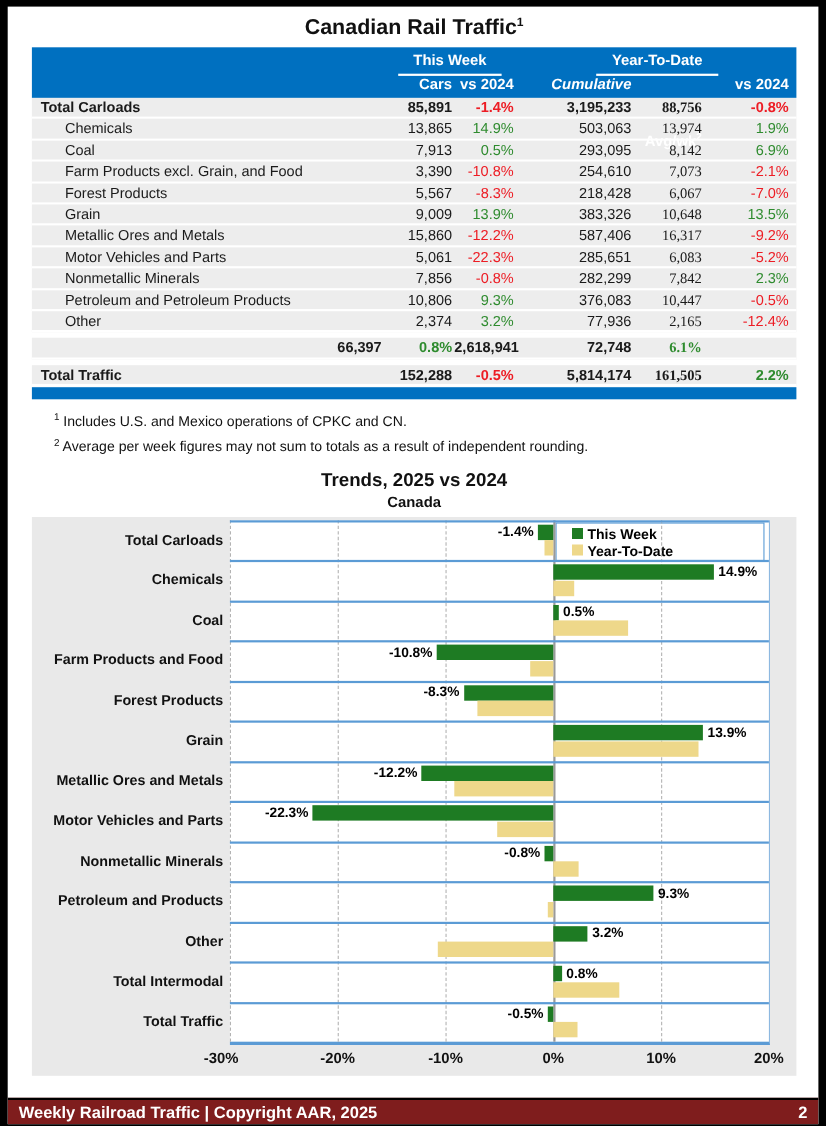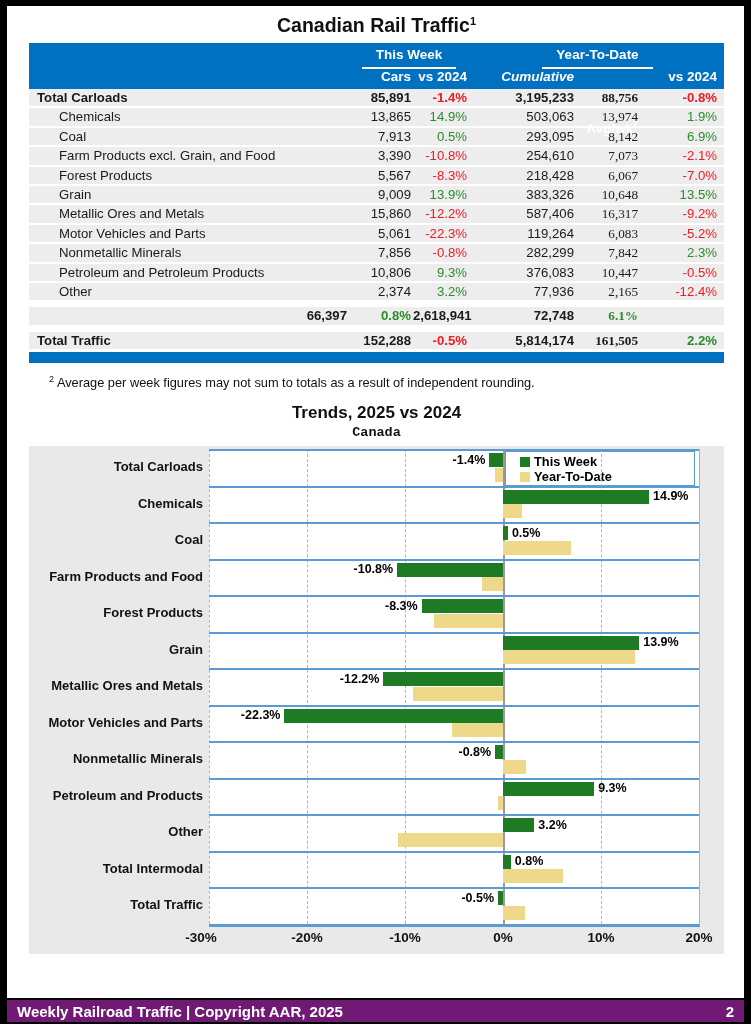--- a/index.html
+++ b/index.html
@@ -60,21 +60,21 @@
 
   .table-bottom-bar{width:695px;height:11px;background:#0070c0;margin-top:1px;}
 
   
   .footnotes{margin:8px 0 0 20px;font-size:12.8px;color:#111;}
   .footnote{margin-top:3px;line-height:17px;}
   .footnote sup{font-size:9px;}
 
   
   .chart-title{margin-top:12px;text-align:center;font-size:17px;font-weight:bold;color:#111;}
-  .chart-subtitle{text-align:center;font-size:13.5px;font-weight:bold;color:#111;margin-top:2px;font-family:Liberation Mono, monospace;}
+  .chart-subtitle{text-align:center;font-size:13.5px;font-weight:bold;color:#111;margin-top:2px;}
 
   
   .chart-panel{position:relative;width:695px;height:508px;background:#e9e9e9;margin-top:6px;}
   .plot{
     position:absolute;left:180px;top:3px;width:490px;height:474.5px;
     background:#fff;border-right:1px solid #8db8e0;border-bottom:3px solid #5b9bd5;
     box-sizing:content-box;
   }
   .band{position:absolute;left:0;width:100%;height:36.5px;border-top:2px solid #5b9bd5;box-sizing:border-box;}
   .gridline{position:absolute;top:0;bottom:0;width:0;border-left:1px dashed #b3b3b3;}
@@ -100,21 +100,21 @@
     padding:2px 0 0 14px;
   }
   .legend-item{display:flex;align-items:center;height:15px;font-weight:bold;font-size:12.8px;color:#000;}
   .swatch{width:10px;height:10px;margin-right:4px;flex:none;}
   .swatch-wk{background:#1e7b23;}
   .swatch-ytd{background:#eed88a;}
 
   
   .footer{
     position:absolute;left:0;right:0;bottom:0;height:22px;
-    background:#701a75;border-top:2px solid #000;
+    background:#7f1d1d;border-top:2px solid #000;
     display:flex;justify-content:space-between;align-items:center;
     padding:0 10px;color:#fff;font-weight:bold;font-size:15px;
   }
 </style>
 </head>
 <body>
 
 <div class="page">
   <div class="content">
 
@@ -190,21 +190,21 @@
             <div class="c-num">15,860</div>
             <div class="c-num pct neg">-12.2%</div>
             <div class="c-num">587,406</div>
             <div class="c-num">16,317</div>
             <div class="c-num pct neg">-9.2%</div>
           </div>
           <div class="trow">
             <div class="c-label indent">Motor Vehicles and Parts</div>
             <div class="c-num">5,061</div>
             <div class="c-num pct neg">-22.3%</div>
-            <div class="c-num">119,264</div>
+            <div class="c-num">285,651</div>
             <div class="c-num">6,083</div>
             <div class="c-num pct neg">-5.2%</div>
           </div>
           <div class="trow">
             <div class="c-label indent">Nonmetallic Minerals</div>
             <div class="c-num">7,856</div>
             <div class="c-num pct neg">-0.8%</div>
             <div class="c-num">282,299</div>
             <div class="c-num">7,842</div>
             <div class="c-num pct pos">2.3%</div>
@@ -239,20 +239,21 @@
             <div class="c-num">5,814,174</div>
             <div class="c-num">161,505</div>
             <div class="c-num pct pos">2.2%</div>
           </div>
         </div>
     </div>
 
     <div class="table-bottom-bar"></div>
 
     <div class="footnotes">
+      <div class="footnote"><sup>1</sup> <span>Includes U.S. and Mexico operations of CPKC and CN.</span></div>
       <div class="footnote"><sup>2</sup> <span>Average per week figures may not sum to totals as a result of independent rounding.</span></div>
     </div>
 
     <div class="chart-title">Trends, 2025 vs 2024</div>
     <div class="chart-subtitle">Canada</div>
 
     <div class="chart-panel" id="chart-panel">
       <div class="plot" id="plot">
         <div class="legend">
           <div class="legend-item">

